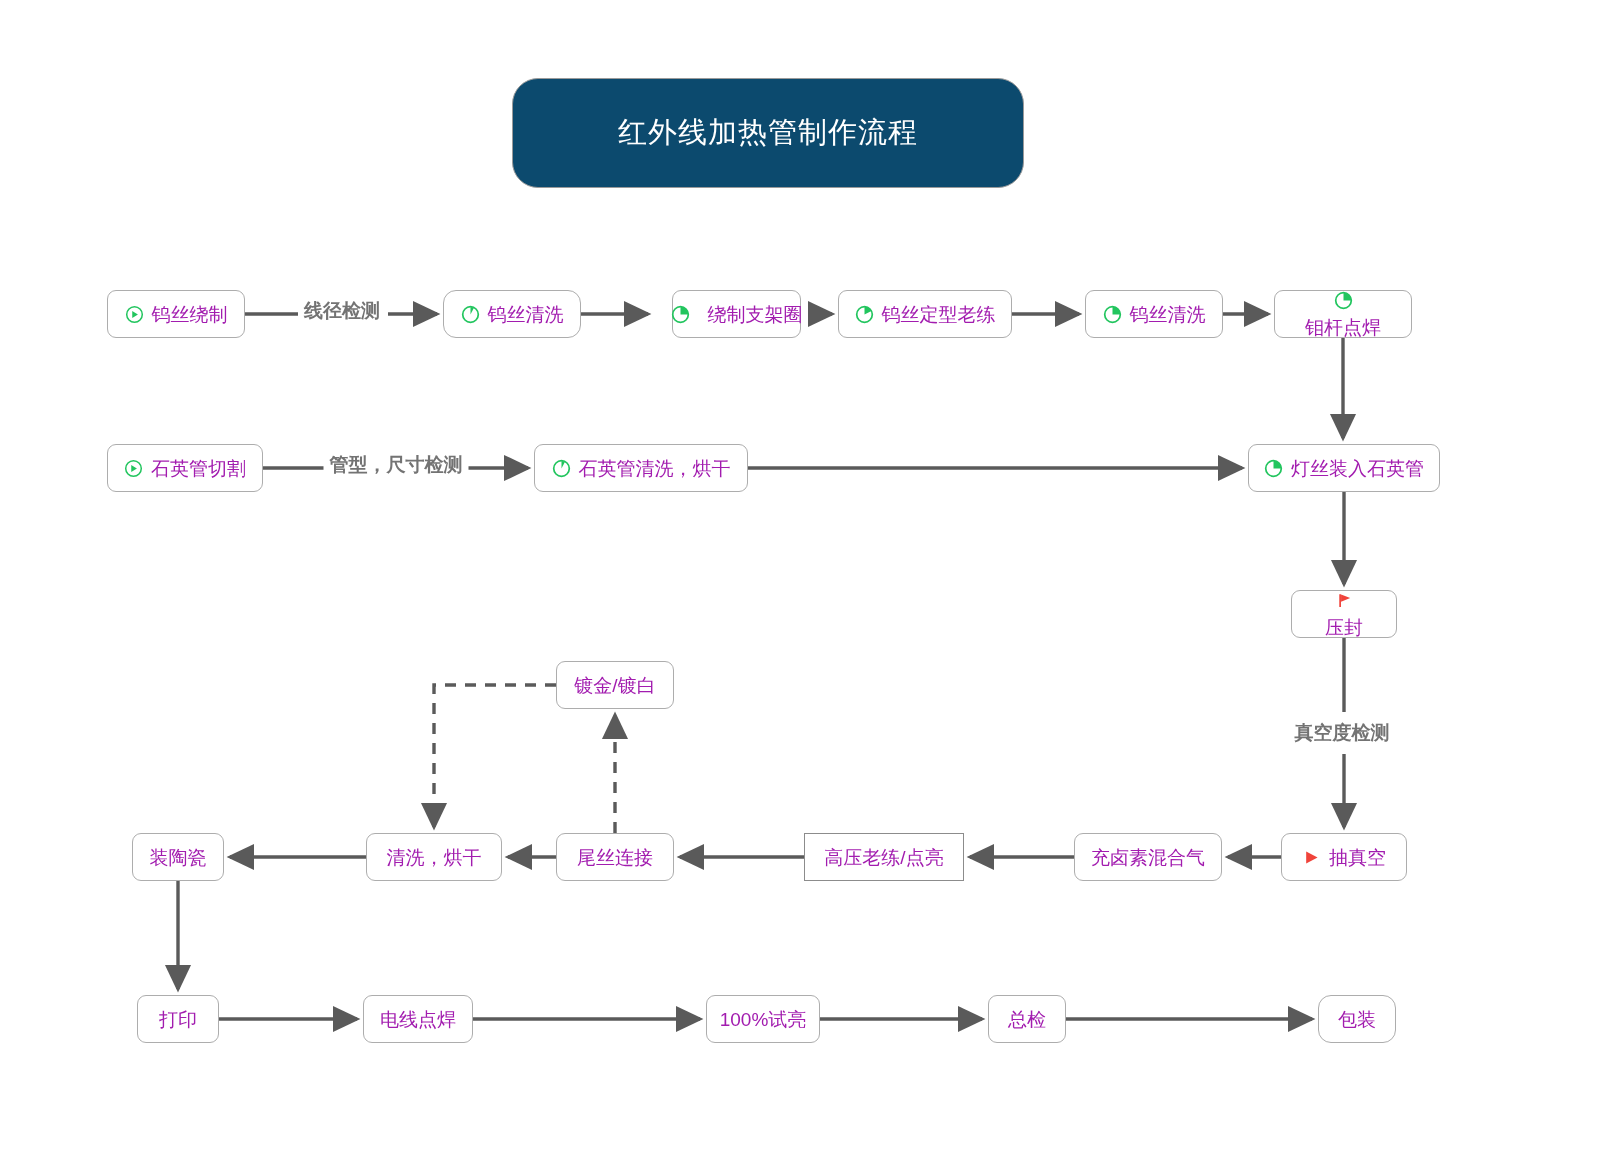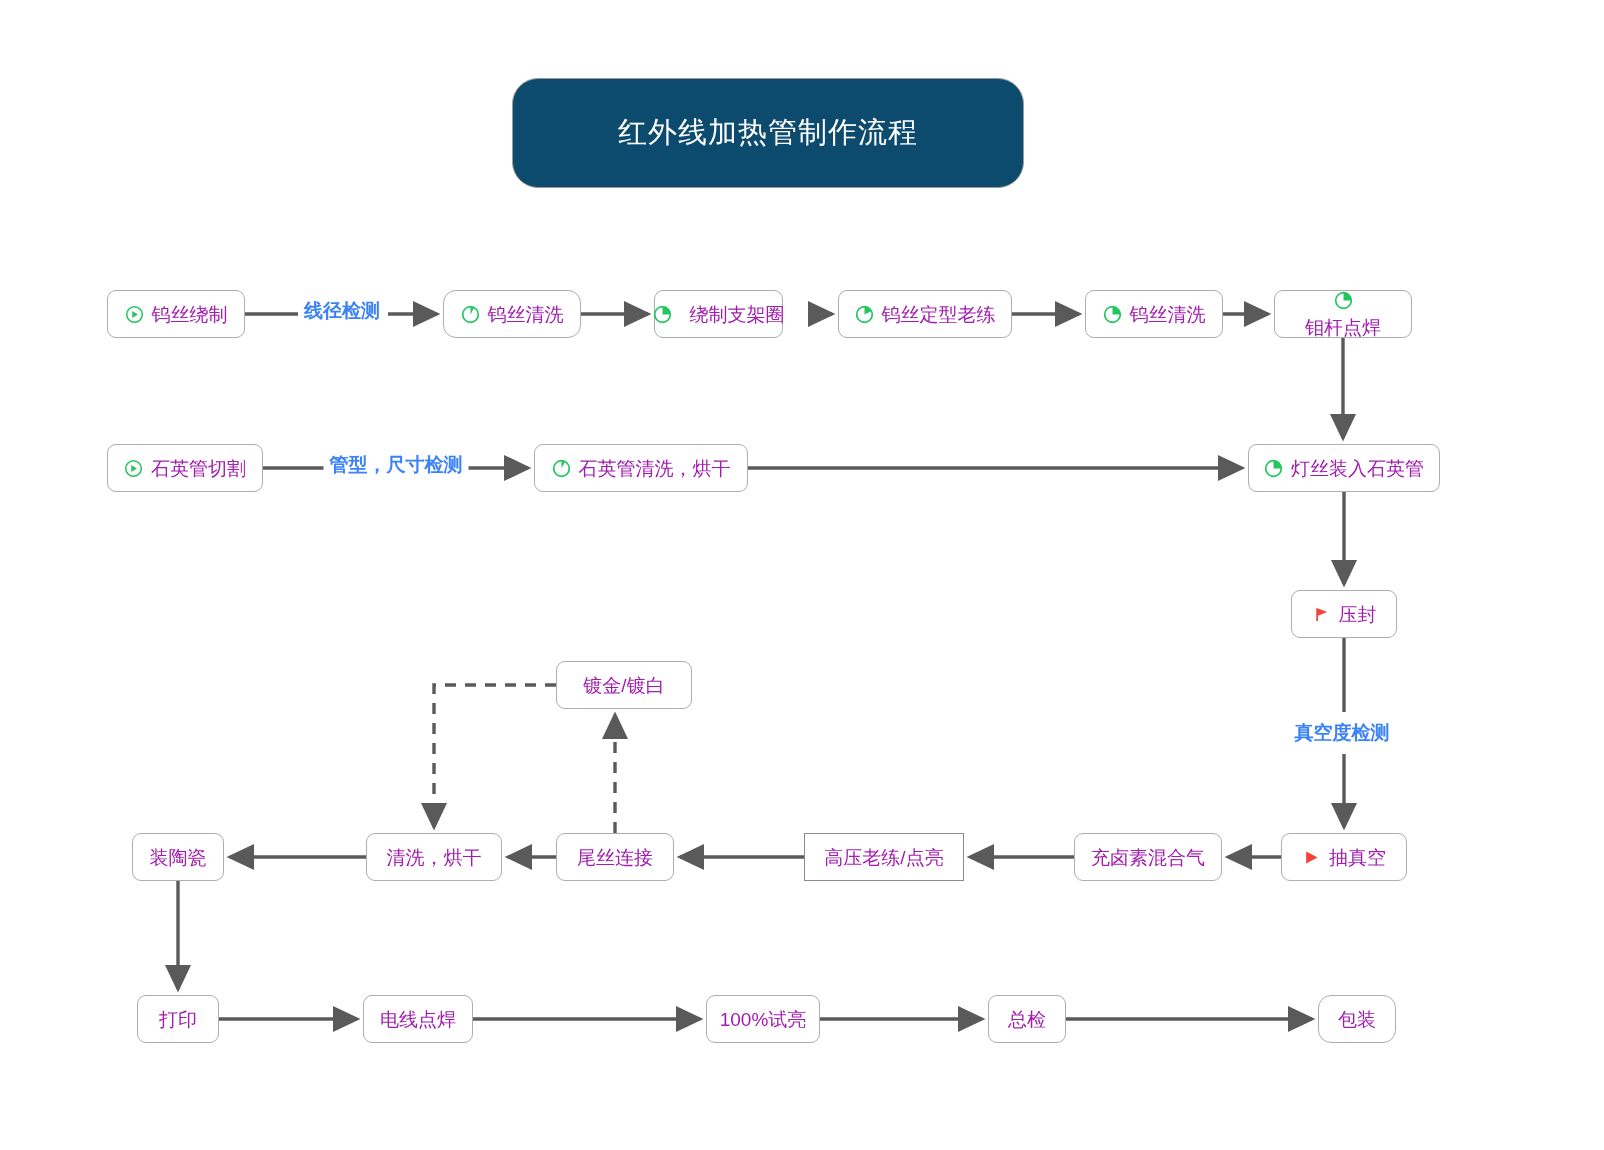--- a/index.html
+++ b/index.html
@@ -80,21 +80,21 @@
     height: 19px;
     flex: 0 0 auto;
   }
   .icon svg { display: block; }
 
   
   .edge-label {
     position: absolute;
     transform: translate(-50%, -50%);
     background: #ffffff;
-    color: #3b82f6;
+    color: #737373;
     font-size: 19px;
     font-weight: bold;
     padding: 0 6px;
     white-space: nowrap;
     line-height: 1.1;
   }
 </style>
 </head>
 <body>
 
@@ -164,21 +164,21 @@
   <div class="node" style="left:443px;top:290px;width:138px;height:48px;border-radius:13px;">
     <span class="icon">
       <svg viewBox="0 0 20 20">
           <circle cx="10" cy="10" r="8.2" fill="none" stroke="#22c55e" stroke-width="1.8"></circle>
           <path d="M10,10 L10,2.2 A7.8,7.8 0 0,1 13.5,3.05 z" fill="#22c55e"></path>
         </svg>
     </span>
     <span class="node-label">钨丝清洗</span>
   </div>
 
-  <div class="node" style="left:654px;top:290px;width:129px;height:48px;gap:18px;">
+  <div class="node" style="left:672px;top:290px;width:129px;height:48px;gap:18px;">
     <span class="icon">
       <svg viewBox="0 0 20 20">
           <circle cx="10" cy="10" r="8.2" fill="none" stroke="#22c55e" stroke-width="1.8"></circle>
           <path d="M10,10 L10,1.8 A8.2,8.2 0 0,1 18.2,10 z" fill="#22c55e"></path>
         </svg>
     </span>
     <span class="node-label">绕制支架圈</span>
   </div>
 
   <div class="node" style="left:838px;top:290px;width:174px;height:48px;">
@@ -234,21 +234,21 @@
   <div class="node" style="left:1248px;top:444px;width:192px;height:48px;">
     <span class="icon">
       <svg viewBox="0 0 20 20">
           <circle cx="10" cy="10" r="8.2" fill="none" stroke="#22c55e" stroke-width="1.8"></circle>
           <path d="M10,10 L10,1.8 A8.2,8.2 0 0,1 18.2,10 z" fill="#22c55e"></path>
         </svg>
     </span>
     <span class="node-label">灯丝装入石英管</span>
   </div>
 
-  <div class="node" style="left:1291px;top:590px;width:106px;height:48px;">
+  <div class="node" style="left:1291px;top:590px;width:106px;height:48px;flex-direction:column;">
     <span class="icon">
       <svg viewBox="0 0 20 20">
           <path d="M5.4,3.4 L5.4,16.8" stroke="#f0433a" stroke-width="1.8" fill="none"></path>
           <path d="M6.4,3.8 L16,7.4 L6.4,11.2 z" fill="#f0433a"></path>
         </svg>
     </span>
     <span class="node-label">压封</span>
   </div>
 
   <div class="node" style="left:1281px;top:833px;width:126px;height:48px;">
@@ -273,21 +273,21 @@
   </div>
 
   <div class="node" style="left:366px;top:833px;width:136px;height:48px;">
     <span class="node-label">清洗，烘干</span>
   </div>
 
   <div class="node" style="left:132px;top:833px;width:92px;height:48px;">
     <span class="node-label">装陶瓷</span>
   </div>
 
-  <div class="node" style="left:556px;top:661px;width:136px;height:48px;">
+  <div class="node" style="left:556px;top:661px;width:118px;height:48px;">
     <span class="node-label">镀金/镀白</span>
   </div>
 
   <div class="node" style="left:137px;top:995px;width:82px;height:48px;">
     <span class="node-label">打印</span>
   </div>
 
   <div class="node" style="left:363px;top:995px;width:110px;height:48px;">
     <span class="node-label">电线点焊</span>
   </div>

